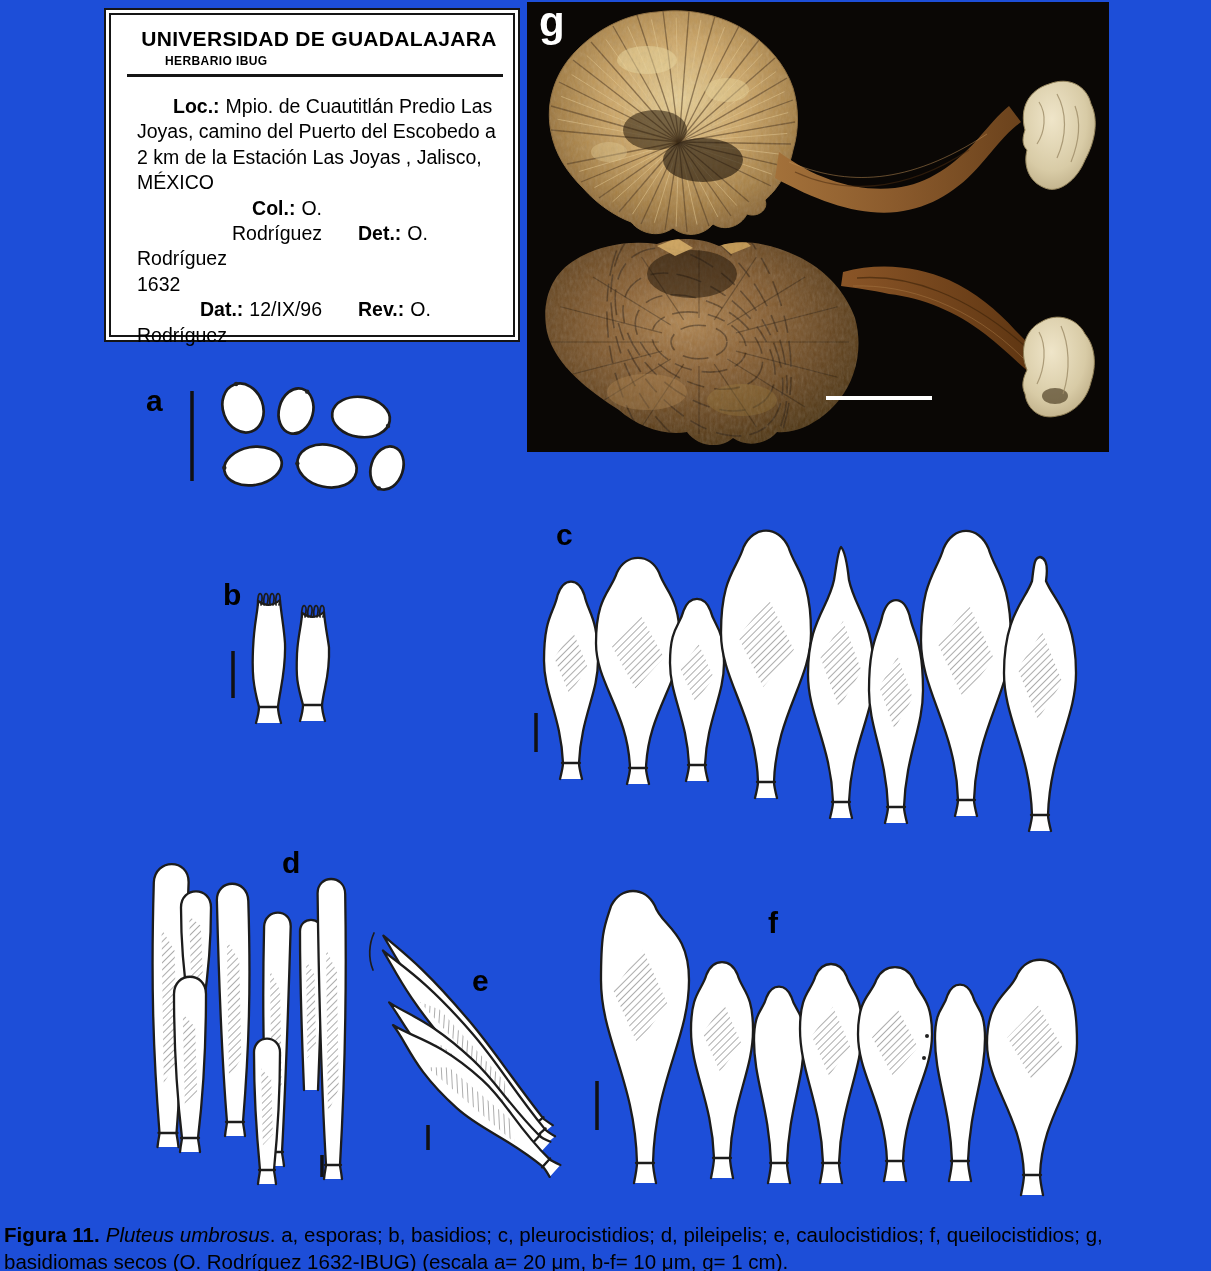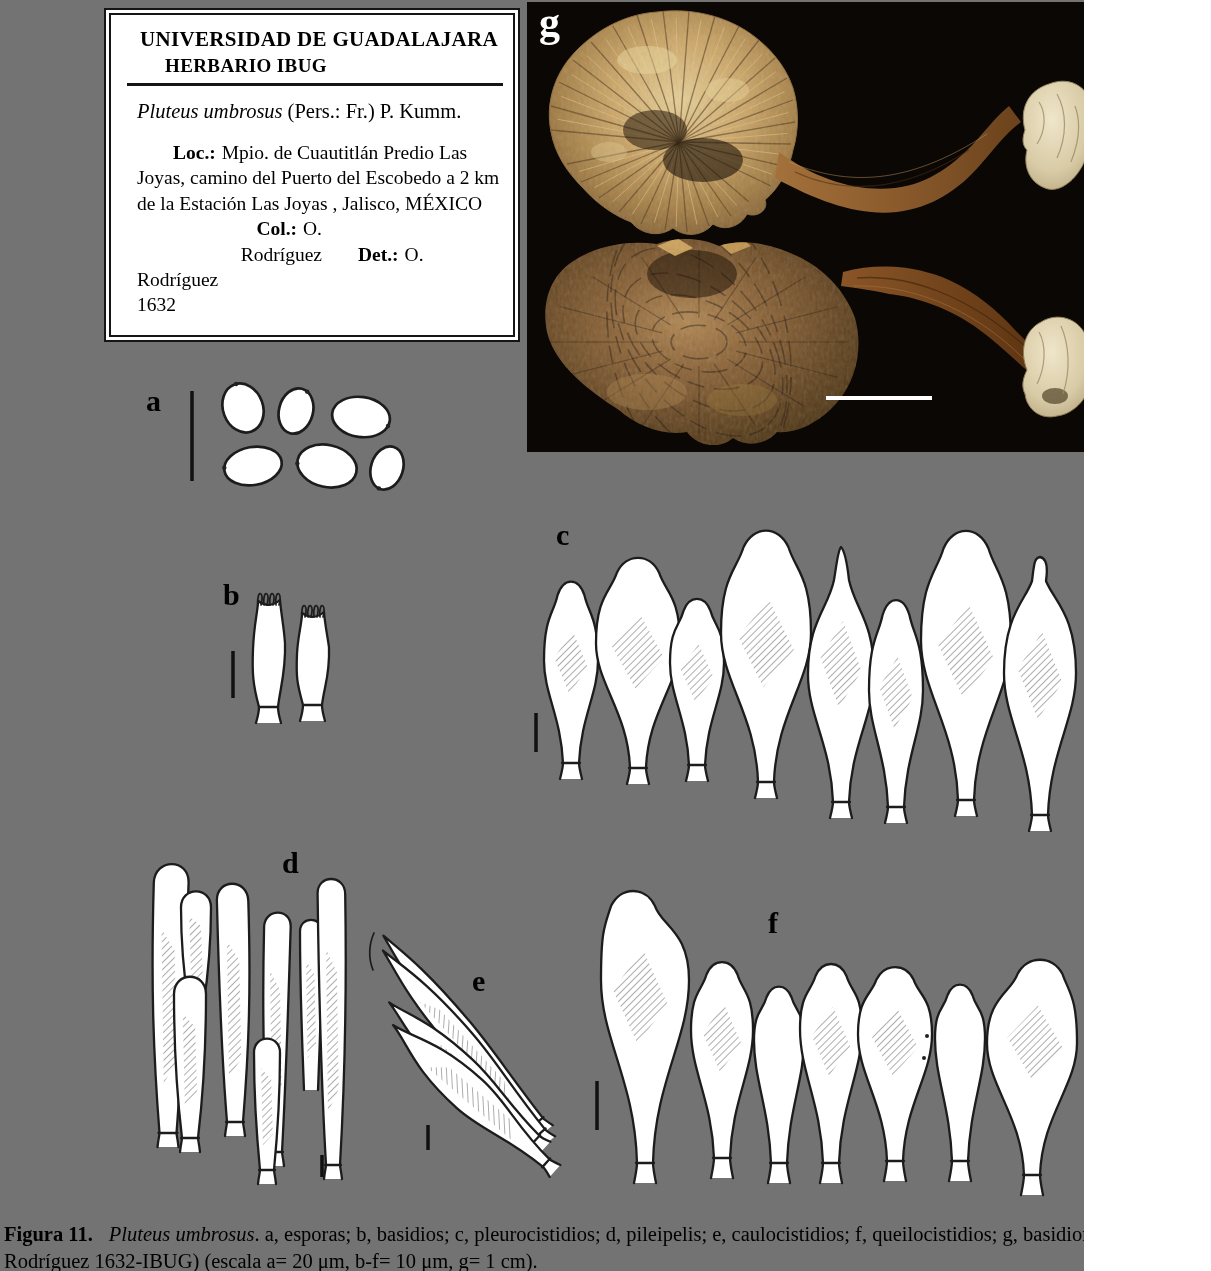--- a/index.html
+++ b/index.html
@@ -1,25 +1,25 @@
 <!DOCTYPE html>
 <html><head>
 <meta charset="utf-8">
 <style>
   html,body{margin:0;padding:0;background:#fff;}
-  .page{position:relative;width:1084px;height:1271px;background:#737373;
-        font-family:Liberation Serif, serif;color:#000;overflow:hidden;}
+  .page{position:relative;width:1211px;height:1271px;background:#1d4ed8;
+        font-family:Liberation Sans, sans-serif;color:#000;overflow:hidden;}
 
   
   .herb-outer{position:absolute;left:104px;top:8px;width:416px;height:334px;
               border:2px solid #151515;padding:3px;box-sizing:border-box;background:#fff;}
   .herb-inner{border:2px solid #151515;width:100%;height:100%;box-sizing:border-box;
               padding:8px 12px 0 26px;}
   .inst{font-weight:bold;font-size:21px;text-align:center;letter-spacing:.3px;margin-top:4px;}
-  .herbar{font-weight:bold;font-size:19px;letter-spacing:.4px;margin:3px 0 0 28px;}
+  .herbar{font-weight:bold;font-size:12px;letter-spacing:.4px;margin:3px 0 0 28px;}
   .rule{height:3px;background:#151515;margin:6px -2px 0 -10px;}
   .species-line{font-size:20.5px;margin:14px 0 0 0;}
   .species-line i{margin-right:5px;}
   .fields{font-size:19.5px;line-height:25.4px;margin-top:17px;}
   .fl{font-weight:bold;margin-left:36px;}
   .val{margin-left:6px;}
   .half{display:inline-block;width:185px;text-align:right;}
 
   
   .photo{position:absolute;left:527px;top:2px;width:582px;height:450px;background:#0a0705;}
@@ -32,37 +32,37 @@
   .ink{fill:#fff;stroke:#1c1c1c;stroke-width:2.3;stroke-linecap:round;stroke-linejoin:round;}
   .sep{fill:none;stroke:#1c1c1c;stroke-width:2.3;stroke-linecap:round;}
   .st{fill:none;stroke:#1c1c1c;stroke-width:1.7;stroke-linecap:round;}
   .sb{stroke:#111;stroke-width:3.5;}
   .spore{fill:#fff;stroke:#1c1c1c;stroke-width:2.7;}
   .ap{fill:#222;stroke:none;}
   .hatch{fill:url(#hp);stroke:none;}
 
   
   .caption{position:absolute;left:4px;top:1221px;width:1204px;font-size:20.5px;line-height:27px;}
-  .caption b{margin-right:16px;}
+  .caption b{margin-right:6px;}
 </style>
 </head>
 <body>
 
 <div class="page">
 
   <div class="herb-outer">
     <div class="herb-inner">
       <div class="inst">UNIVERSIDAD DE GUADALAJARA</div>
       <div class="herbar">HERBARIO IBUG</div>
       <div class="rule"></div>
-      <div class="species-line"><i>Pluteus umbrosus</i><span>(Pers.: Fr.) P. Kumm.</span></div>
       <div class="fields">
         <div><span class="fl">Loc.:</span><span class="val">Mpio. de Cuautitlán Predio Las Joyas, camino del Puerto del Escobedo a 2 km de la Estación Las Joyas , Jalisco, MÉXICO</span></div>
         <div><span class="half"><span class="fl">Col.:</span><span class="val">O. Rodríguez</span></span><span><span class="fl">Det.:</span><span class="val">O. Rodríguez</span></span></div>
         <div>1632</div>
+        <div><span class="half"><span class="fl">Dat.:</span><span class="val">12/IX/96</span></span><span><span class="fl">Rev.:</span><span class="val">O. Rodríguez</span></span></div>
       </div>
     </div>
   </div>
 
   <div class="photo">
     <svg width="582" height="450" viewBox="0 0 582 450">
       <defs>
         <radialGradient id="gCapTop" cx="0.52" cy="0.4" r="0.75">
           <stop offset="0" stop-color="#e6cf96"></stop>
             <stop offset="0.35" stop-color="#cda768"></stop>

